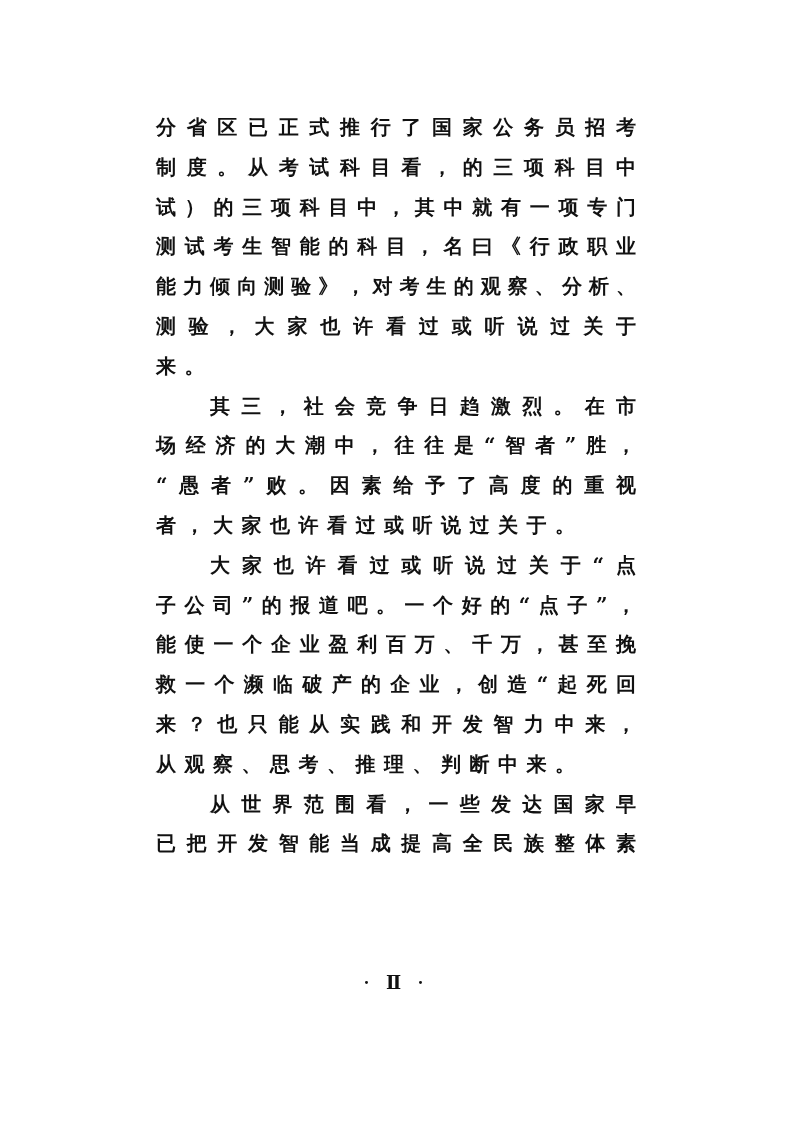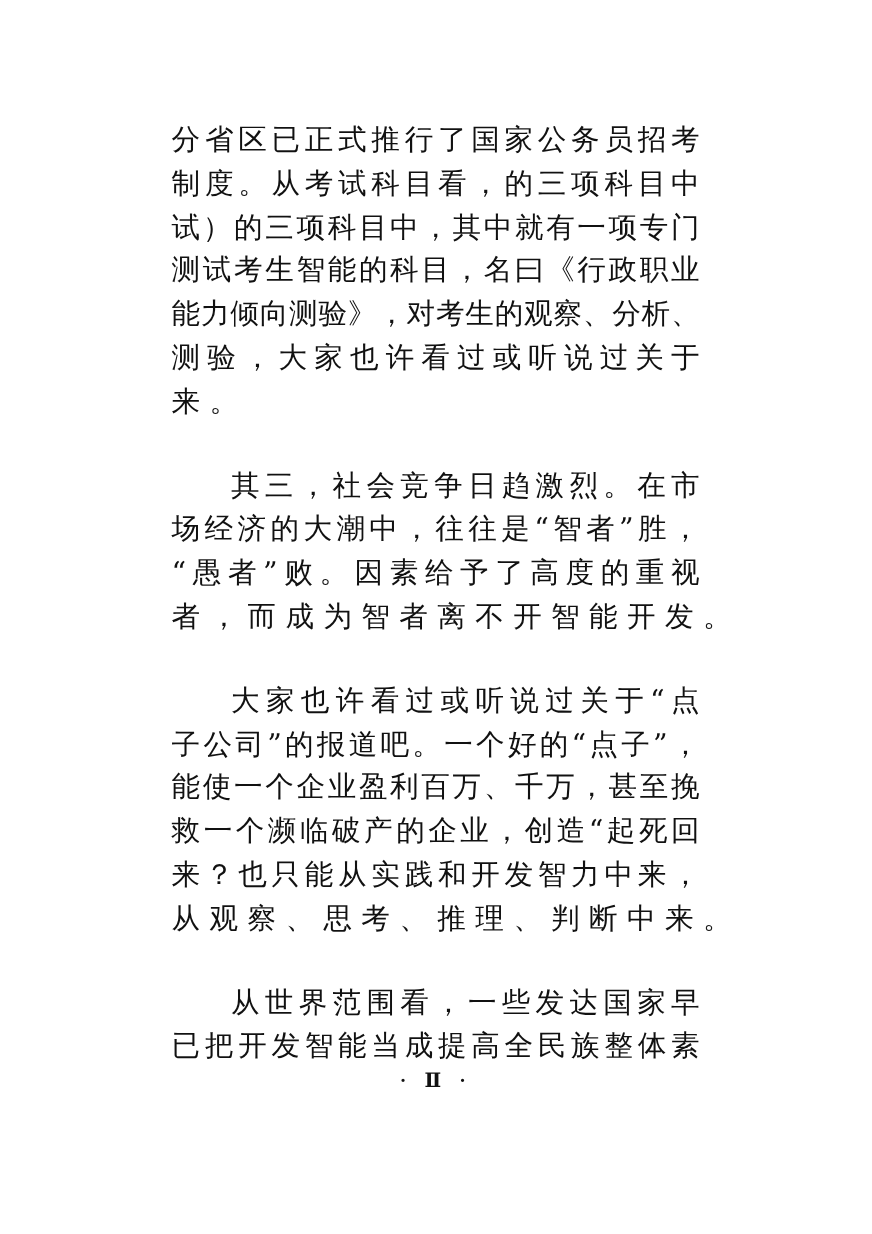--- a/index.html
+++ b/index.html
@@ -25,35 +25,34 @@
     }
     .body-text {
       position: absolute;
       left: 156px;
       top: 108px;
       width: 480px;
     }
     .line {
       height: 39.8px;
       line-height: 39.8px;
-      font-size: 26px;
-      font-weight: normal;
+      font-size: 20px;
+      font-weight: bold;
       white-space: nowrap;
       text-align: justify;
       text-align-last: justify;
       letter-spacing: 0px;
     }
     .line.last {
       text-align: left;
       text-align-last: left;
       letter-spacing: 8.5px;
     }
     .line.indent {
       padding-left: 54px;
-      margin-top: 36px;
     }
     .page-number {
       position: absolute;
       left: 0;
       width: 793px;
       top: 972px;
       text-align: center;
       font-size: 18px;
       font-weight: bold;
       letter-spacing: 6px;
@@ -68,21 +67,21 @@
     <div class="line">分省区已正式推行了国家公务员招考</div>
     <div class="line">制度。从考试科目看，的三项科目中</div>
     <div class="line">试）的三项科目中，其中就有一项专门</div>
     <div class="line">测试考生智能的科目，名曰《行政职业</div>
     <div class="line">能力倾向测验》，对考生的观察、分析、</div>
     <div class="line">测验，大家也许看过或听说过关于</div>
     <div class="line last">来。</div>
     <div class="line indent">其三，社会竞争日趋激烈。在市</div>
     <div class="line">场经济的大潮中，往往是“智者”胜，</div>
     <div class="line">“愚者”败。因素给予了高度的重视</div>
-    <div class="line last">者，而成为智者离不开智能开发。</div>
+    <div class="line last">者，大家也许看过或听说过关于。</div>
     <div class="line indent">大家也许看过或听说过关于“点</div>
     <div class="line">子公司”的报道吧。一个好的“点子”，</div>
     <div class="line">能使一个企业盈利百万、千万，甚至挽</div>
     <div class="line">救一个濒临破产的企业，创造“起死回</div>
     <div class="line">来？也只能从实践和开发智力中来，</div>
     <div class="line last">从观察、思考、推理、判断中来。</div>
     <div class="line indent">从世界范围看，一些发达国家早</div>
     <div class="line">已把开发智能当成提高全民族整体素</div>
   </div>
   <div class="page-number">· Ⅱ ·</div>

